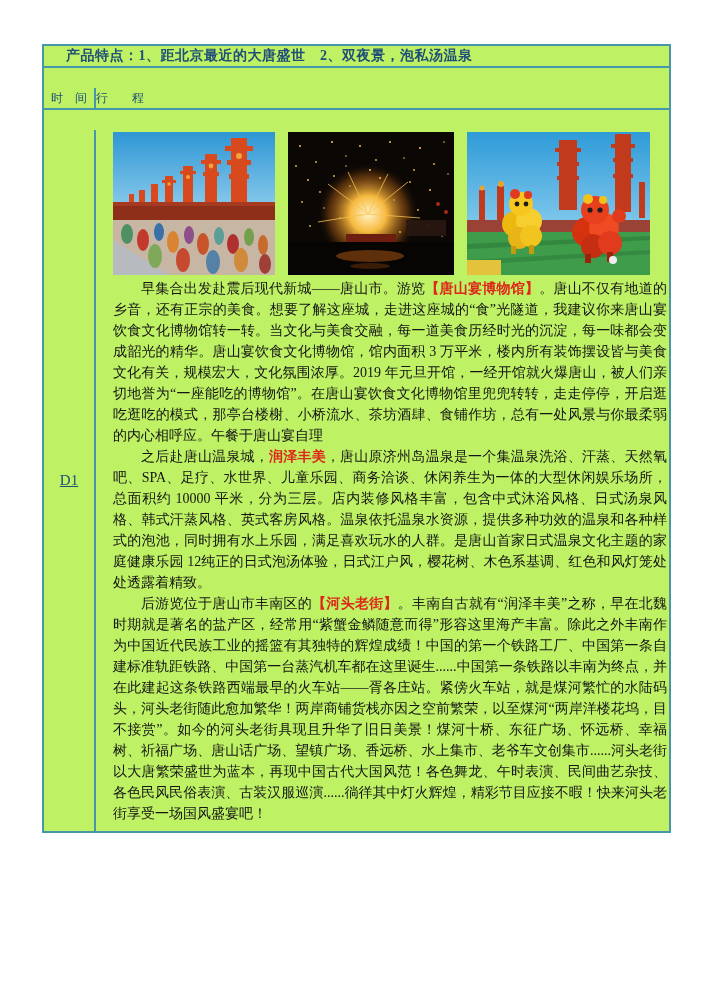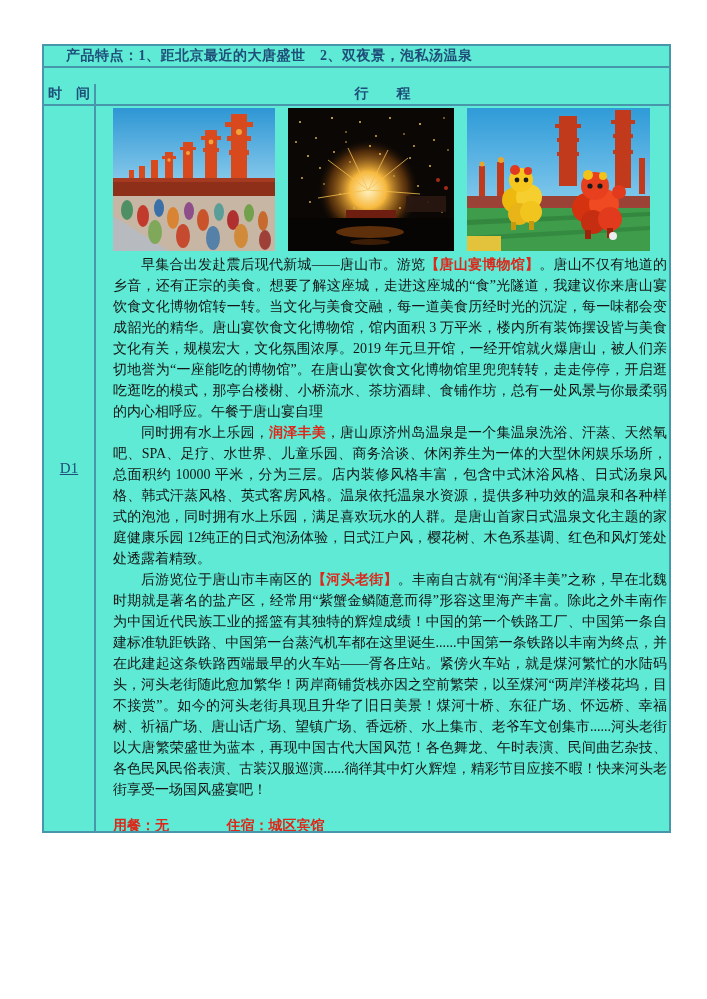--- a/index.html
+++ b/index.html
@@ -12,42 +12,43 @@
   html,body{background:#ffffff;}
   body{
     width:707px;height:999px;position:relative;overflow:hidden;
     font-family:"Liberation Serif","DejaVu Serif",serif;
     color:var(--ink);
   }
   .doc-table{
     position:absolute;left:42px;top:44px;width:629px;height:789px;
     border:2.5px solid var(--teal);
     display:flex;flex-direction:column;
-    background:#5eead4;
+    background:#bef264;
+    gap:20px;
   }
   .row-features{
     height:22px;flex:0 0 22px;
     border-bottom:2px solid var(--teal);
     display:flex;align-items:center;
     padding-left:22px;
     font-weight:bold;font-size:14px;color:var(--navy);
     letter-spacing:.5px;white-space:nowrap;
   }
   .row-heads{
     height:22px;flex:0 0 22px;
     border-bottom:2px solid var(--teal);
     display:flex;
-    font-weight:bold;font-size:14px;color:var(--navy);margin-top:16px;
+    font-weight:normal;font-size:12px;color:var(--navy);
   }
   .cell-time-head{
     flex:0 0 52px;border-right:2px solid var(--teal);
     display:flex;align-items:center;justify-content:center;
   }
   .cell-trip-head{
-    flex:1;display:flex;align-items:center;justify-content:center;border-radius:7px;
+    flex:1;display:flex;align-items:center;justify-content:flex-start;border-radius:7px;
   }
   .row-body{flex:1;display:flex;min-height:0;}
   .cell-day{
     flex:0 0 52px;border-right:2px solid var(--teal);
     display:flex;align-items:center;justify-content:center;
     font-size:15px;color:var(--navy);text-decoration:underline;
   }
   .cell-content{
     flex:1;min-width:0;overflow:hidden;
     padding:2px 2px 0 17px;
@@ -287,21 +288,21 @@
               <rect x="118" y="122" width="6" height="9" fill="#9E230C"></rect>
               <rect x="140" y="120" width="6" height="10" fill="#9E230C"></rect>
               <circle cx="146" cy="128" r="4" fill="#EDEDED"></circle>
             </g>
           </svg>
         </span>
       </div>
 
       <p class="para"><span>早集合出发赴震后现代新城——唐山市。游览</span><span class="hl">【唐山宴博物馆】</span><span>。唐山不仅有地道的乡音，还有正宗的美食。想要了解这座城，走进这座城的“食”光隧道，我建议你来唐山宴饮食文化博物馆转一转。当文化与美食交融，每一道美食历经时光的沉淀，每一味都会变成韶光的精华。唐山宴饮食文化博物馆，馆内面积 3 万平米，楼内所有装饰摆设皆与美食文化有关，规模宏大，文化氛围浓厚。2019 年元旦开馆，一经开馆就火爆唐山，被人们亲切地誉为“一座能吃的博物馆”。在唐山宴饮食文化博物馆里兜兜转转，走走停停，开启逛吃逛吃的模式，那亭台楼榭、小桥流水、茶坊酒肆、食铺作坊，总有一处风景与你最柔弱的内心相呼应。午餐于唐山宴自理</span></p>
 
-      <p class="para"><span>同时拥有水上乐园，</span><span class="hl">润泽丰美</span><span>，唐山原济州岛温泉是一个集温泉洗浴、汗蒸、天然氧吧、SPA、足疗、水世界、儿童乐园、商务洽谈、休闲养生为一体的大型休闲娱乐场所，总面积约 10000 平米，分为三层。店内装修风格丰富，包含中式沐浴风格、日式汤泉风格、韩式汗蒸风格、英式客房风格。温泉依托温泉水资源，提供多种功效的温泉和各种样式的泡池，同时拥有水上乐园，满足喜欢玩水的人群。是唐山首家日式温泉文化主题的家庭健康乐园 12纯正的日式泡汤体验，日式江户风，樱花树、木色系基调、红色和风灯笼处处透露着精致。</span></p>
+      <p class="para"><span>之后赴唐山温泉城，</span><span class="hl">润泽丰美</span><span>，唐山原济州岛温泉是一个集温泉洗浴、汗蒸、天然氧吧、SPA、足疗、水世界、儿童乐园、商务洽谈、休闲养生为一体的大型休闲娱乐场所，总面积约 10000 平米，分为三层。店内装修风格丰富，包含中式沐浴风格、日式汤泉风格、韩式汗蒸风格、英式客房风格。温泉依托温泉水资源，提供多种功效的温泉和各种样式的泡池，同时拥有水上乐园，满足喜欢玩水的人群。是唐山首家日式温泉文化主题的家庭健康乐园 12纯正的日式泡汤体验，日式江户风，樱花树、木色系基调、红色和风灯笼处处透露着精致。</span></p>
 
       <p class="para"><span>后游览位于唐山市丰南区的</span><span class="hl">【河头老街】</span><span>。丰南自古就有“润泽丰美”之称，早在北魏时期就是著名的盐产区，经常用“紫蟹金鳞随意而得”形容这里海产丰富。除此之外丰南作为中国近代民族工业的摇篮有其独特的辉煌成绩！中国的第一个铁路工厂、中国第一条自建标准轨距铁路、中国第一台蒸汽机车都在这里诞生......中国第一条铁路以丰南为终点，并在此建起这条铁路西端最早的火车站——胥各庄站。紧傍火车站，就是煤河繁忙的水陆码头，河头老街随此愈加繁华！两岸商铺货栈亦因之空前繁荣，以至煤河“两岸洋楼花坞，目不接赏”。如今的河头老街具现且升华了旧日美景！煤河十桥、东征广场、怀远桥、幸福树、祈福广场、唐山话广场、望镇广场、香远桥、水上集市、老爷车文创集市......河头老街以大唐繁荣盛世为蓝本，再现中国古代大国风范！各色舞龙、午时表演、民间曲艺杂技、各色民风民俗表演、古装汉服巡演......徜徉其中灯火辉煌，精彩节目应接不暇！快来河头老街享受一场国风盛宴吧！</span></p>
 
       <div class="meal-line">
         <span>用餐：无</span>
         <span class="lodging">住宿：城区宾馆</span>
       </div>
 
     </div>
   </div>

